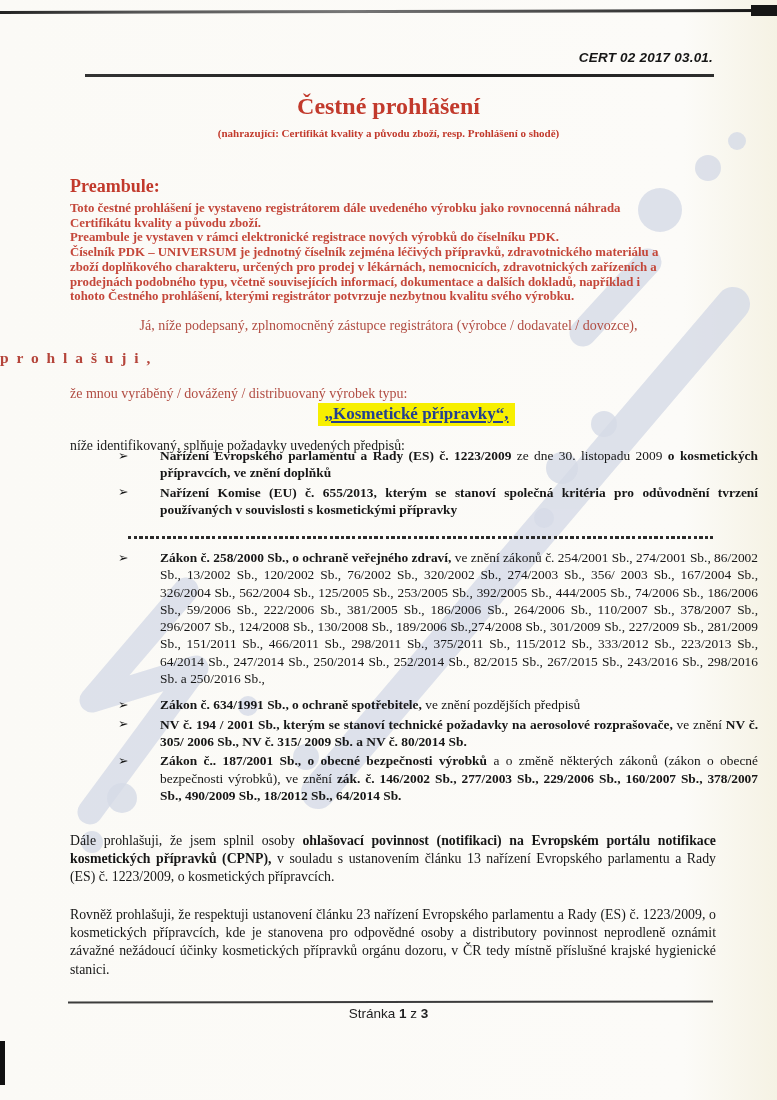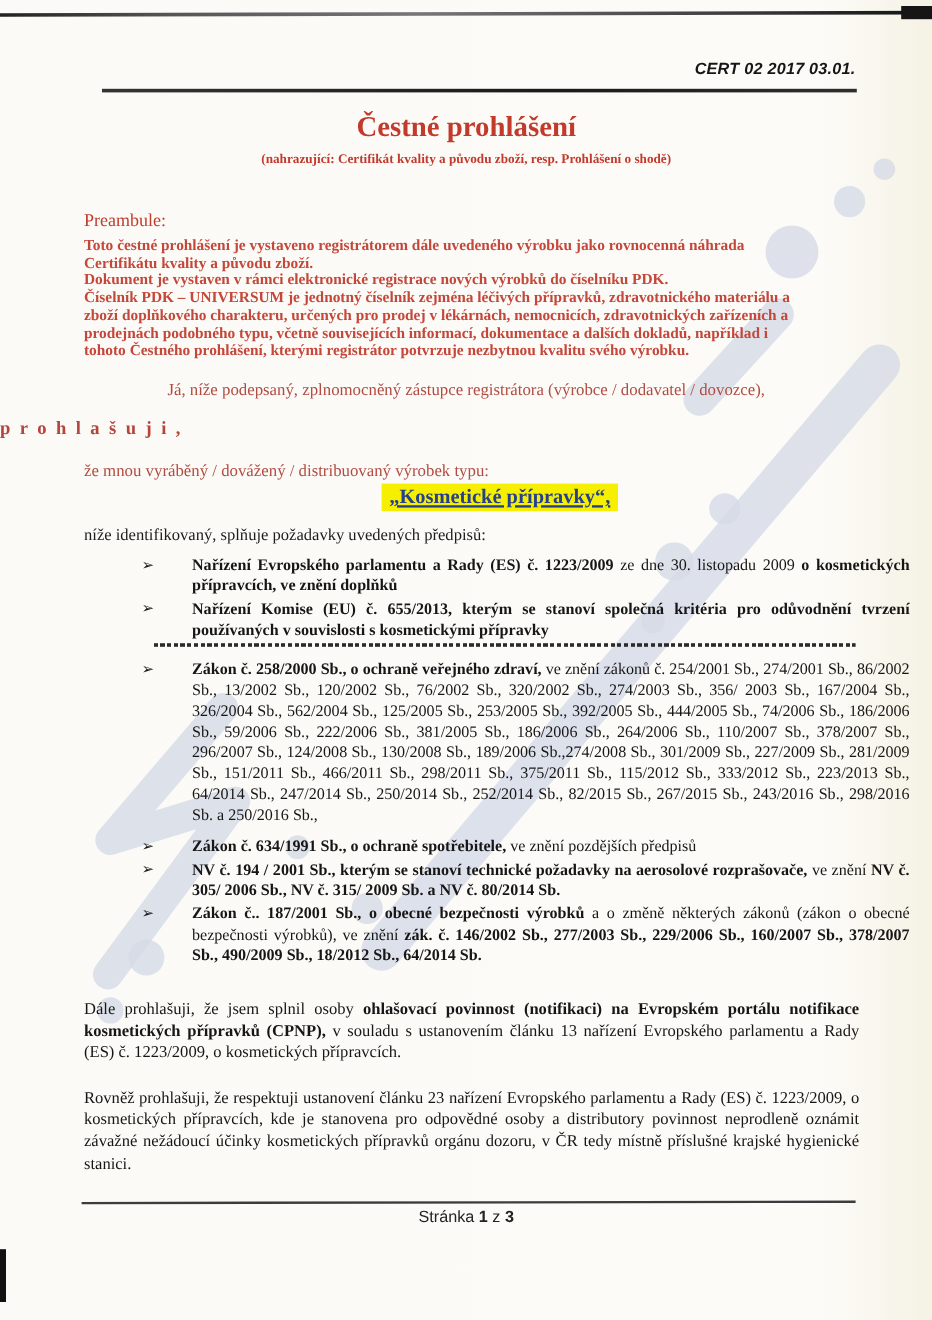--- a/index.html
+++ b/index.html
@@ -26,41 +26,41 @@
   .cert-underline { position:absolute; top:74px; left:85px; right:63px; height:2.5px;
     background:linear-gradient(90deg,#333,#1a1a1a 60%,#2e2e2e); }
 
   .title { position:absolute; top:93px; left:0; width:100%; margin:0; text-align:center;
     font-size:24px; font-weight:700; color:#c23a2c; }
   .subtitle { position:absolute; top:127px; left:0; width:100%; text-align:center;
     font-size:11px; font-weight:700; color:#c23a2c; }
 
   
   .preamble { position:absolute; top:176px; left:70px; width:596px; }
-  .preamble-heading { font-size:15px; font-weight:400; color:#c23a2c; margin:0 0 4px 0; }
+  .preamble-heading { font-size:18px; font-weight:700; color:#c23a2c; margin:0 0 4px 0; }
   .preamble p { margin:0; font-size:12.8px; font-weight:700; color:#c4473a; line-height:14.7px; }
 
   .intro { position:absolute; top:318px; left:0; width:100%; text-align:center;
     font-size:14px; color:#b14c42; }
   .verb { position:absolute; top:349px; left:0; width:100%; text-align:left;
     font-size:15.5px; font-weight:700; color:#b5453b; letter-spacing:2px; }
   .lead { position:absolute; top:386px; left:70px; font-size:14px; color:#b14c42; }
   .product-line { position:absolute; top:403px; left:0; width:100%; text-align:center;padding-left:28px; }
   .product { display:inline-block; background:#f7ef00; color:#24408f; font-weight:700;
     font-size:17px; padding:1px 6px 2px 6px; text-decoration:underline;
     text-decoration-thickness:1.5px; text-underline-offset:2px; }
   .compliance { position:absolute; top:438px; left:70px; font-size:13.8px; color:#1c1c1c; }
 
   
   ul.bullets { margin:0; padding:0 0 0 45px; list-style:none; }
   ul.bullets li { position:relative; margin:0 0 2px 0; font-size:13.4px; line-height:17.3px;
     text-align:justify; color:#161616; }
   ul.bullets li::before { content:"\27A2"; position:absolute; left:-42px; top:0.5px;
     font-size:12.5px; color:#161616; }
-  .regs { position:absolute; top:462px; left:115px; width:598px; }
+  .regs { position:absolute; top:447px; left:115px; width:598px; }
   .regs li { font-weight:400; }
   .laws { position:absolute; top:549px; left:115px; width:598px; }
   .laws li:first-child { margin-bottom:9px; }
 
   .dashes { position:absolute; top:536px; left:128px; width:585px; height:2.5px;
     background:repeating-linear-gradient(90deg,#2b2b2b 0 3.5px,transparent 3.5px 5.6px); }
 
   .closing { position:absolute; left:70px; width:646px; margin:0; text-align:justify;
     font-size:13.8px; line-height:18.2px; color:#161616; }
   .c1 { top:832px; }
@@ -102,21 +102,21 @@
 
   <div class="cert">CERT 02 2017 03.01.</div>
   <div class="cert-underline"></div>
 
   <h1 class="title">Čestné prohlášení</h1>
   <div class="subtitle">(nahrazující: Certifikát kvality a původu zboží, resp. Prohlášení o shodě)</div>
 
   <section class="preamble">
     <div class="preamble-heading">Preambule:</div>
     <p>Toto čestné prohlášení je vystaveno registrátorem dále uvedeného výrobku jako rovnocenná náhrada Certifikátu kvality a původu zboží.</p>
-    <p>Dokument je vystaven v rámci elektronické registrace nových výrobků do číselníku PDK.</p>
+    <p>Preambule je vystaven v rámci elektronické registrace nových výrobků do číselníku PDK.</p>
     <p>Číselník PDK – UNIVERSUM je jednotný číselník zejména léčivých přípravků, zdravotnického materiálu a zboží doplňkového charakteru, určených pro prodej v lékárnách, nemocnicích, zdravotnických zařízeních a prodejnách podobného typu, včetně souvisejících informací, dokumentace a dalších dokladů, například i tohoto Čestného prohlášení, kterými registrátor potvrzuje nezbytnou kvalitu svého výrobku.</p>
   </section>
 
   <div class="intro">Já, níže podepsaný, zplnomocněný zástupce registrátora (výrobce / dodavatel / dovozce),</div>
   <div class="verb">p r o h l a š u j i ,</div>
   <div class="lead">že mnou vyráběný / dovážený / distribuovaný výrobek typu:</div>
   <div class="product-line">
     <span class="product">„Kosmetické přípravky“,</span>
   </div>
   <div class="compliance">níže identifikovaný, splňuje požadavky uvedených předpisů:</div>

